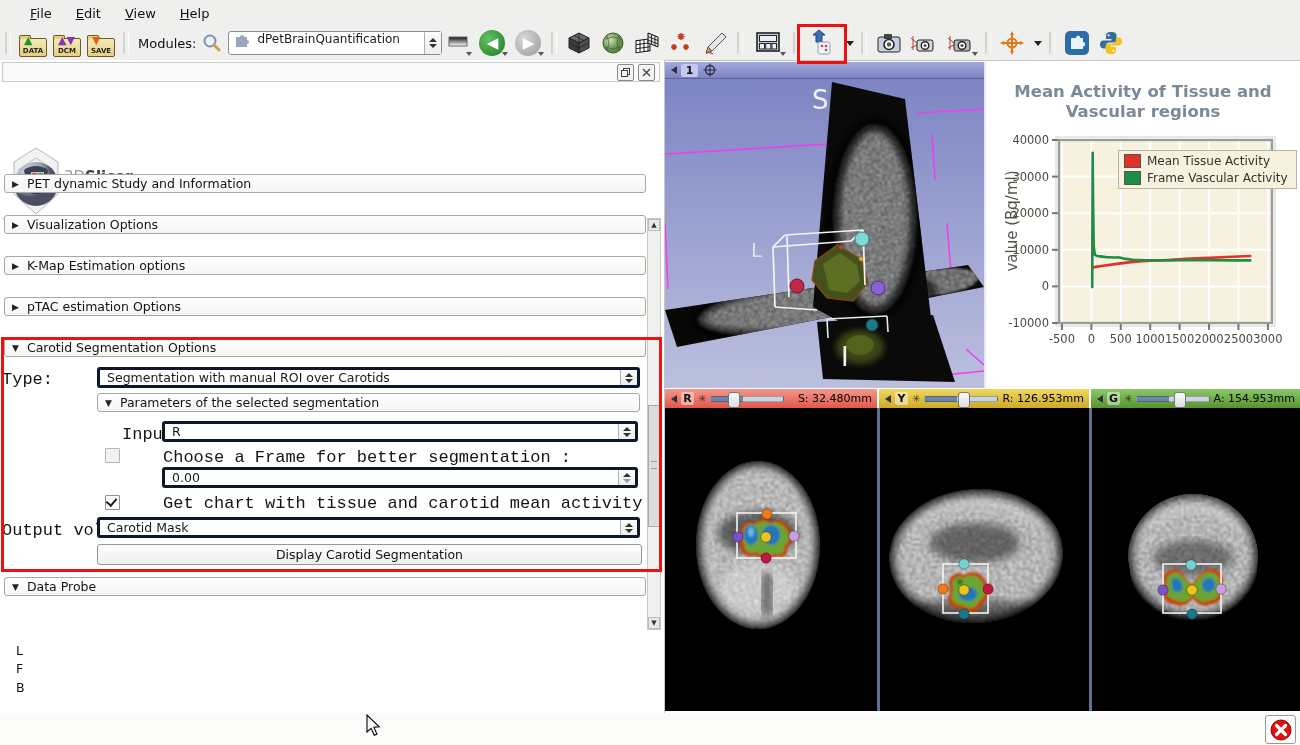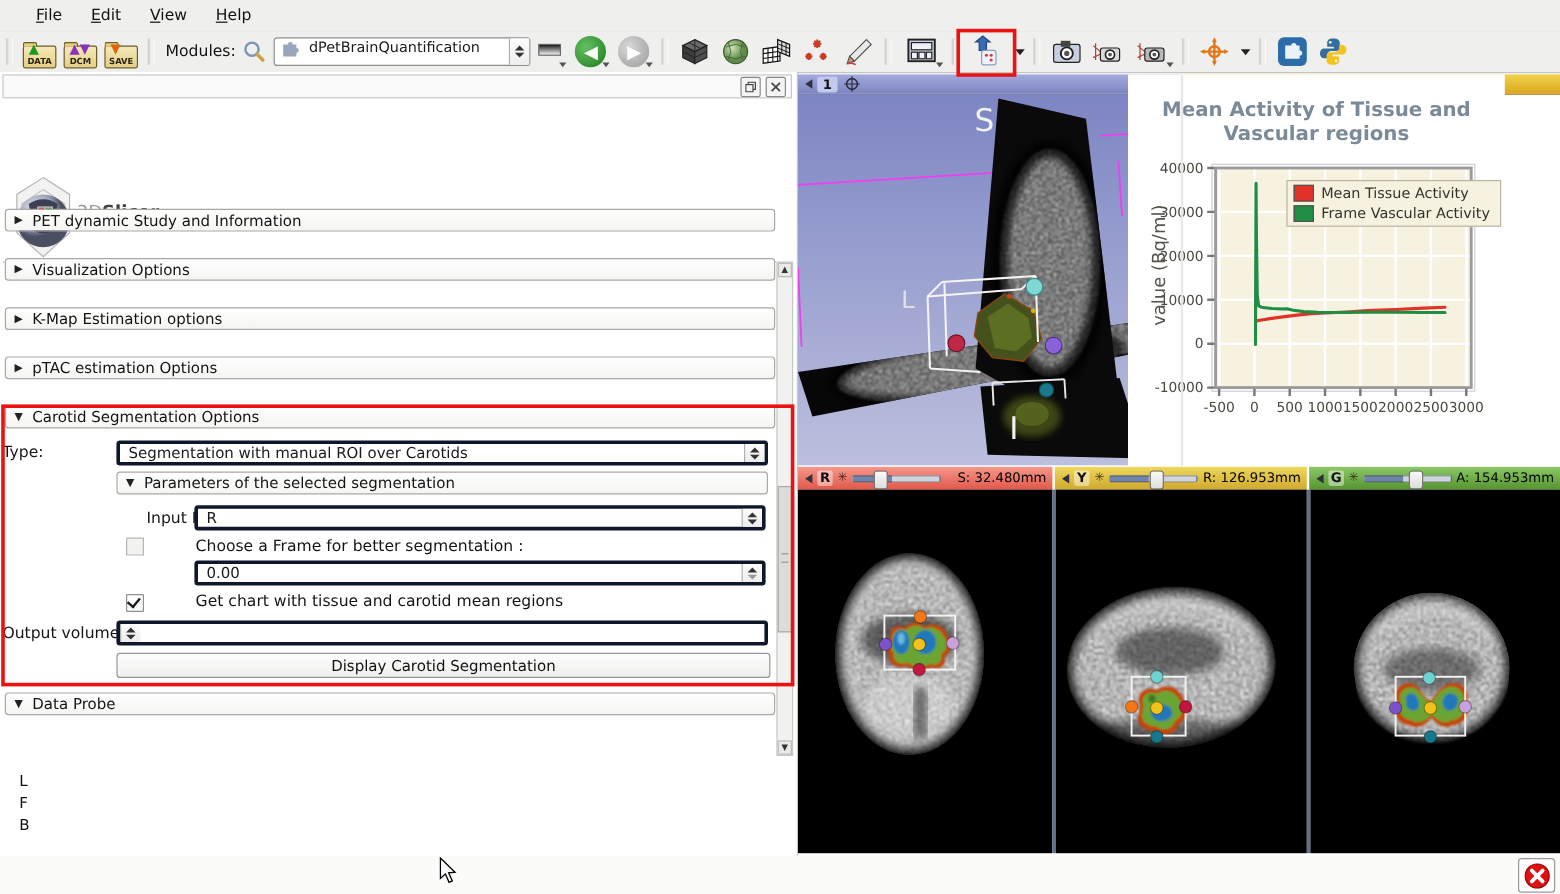--- a/index.html
+++ b/index.html
@@ -24,21 +24,21 @@
   .tri-dn{width:0;height:0;border-left:4px solid transparent;border-right:4px solid transparent;border-top:4px solid #333;}
   .ddarrow{width:0;height:0;border-left:4px solid transparent;border-right:4px solid transparent;border-top:5px solid #222;margin-left:3px;}
   .mini-dd{position:absolute;right:1px;bottom:1px;width:0;height:0;border-left:3px solid transparent;border-right:3px solid transparent;border-top:4px solid #555;}
   .navbtn{position:relative;width:26px;height:26px;border-radius:13px;display:flex;align-items:center;justify-content:center;color:#fff;font-weight:bold;font-size:15px;}
   
   #leftpanel{position:absolute;left:0;top:60px;width:664px;height:653px;background:#ffffff;border-right:1px solid #c8c8c4;}
   #docktitle{position:absolute;left:2px;top:2px;width:658px;height:20px;background:#fafafa;border:1px solid #c9c9c5;display:flex;align-items:center;justify-content:flex-end;gap:4px;padding-right:4px;box-sizing:border-box;}
   .dockbtn{width:15px;height:15px;border:1px solid #8a8a8a;border-radius:2px;background:#f4f4f4;display:flex;align-items:center;justify-content:center;font-size:9px;color:#333;}
   .sec{position:absolute;left:4px;width:642px;height:19px;border:1px solid #a8a8a4;border-radius:3px;background:linear-gradient(#fefefe,#f5f5f3);display:flex;align-items:center;padding-left:7px;box-sizing:border-box;font-size:12.5px;color:#141414;}
   .sec .tri{font-size:9px;margin-right:8px;color:#222;}
-  .label{position:absolute;font-size:13px;color:#141414;}
+  .label{position:absolute;font-size:17px;color:#141414;font-family:Liberation Mono, monospace;}
   .qcombo{position:absolute;background:#fff;border:3px solid #0f172a;border-radius:3px;height:21px;display:flex;align-items:center;box-sizing:border-box;}
   .qcombo .ctext{flex:1;padding:0 7px;font-size:12.5px;}
   .qbtn{position:absolute;height:21px;border:1px solid #979797;border-radius:3px;background:linear-gradient(#fdfdfd,#efefed);display:flex;align-items:center;justify-content:center;font-size:12.5px;color:#111;box-sizing:border-box;}
   .chk{position:absolute;width:13px;height:13px;border:1px solid #909090;background:#fdfdfd;border-radius:1px;}
   .chk.checked::after{content:"";position:absolute;left:2px;top:0px;width:5px;height:8px;border:solid #1a1a1a;border-width:0 2px 2px 0;transform:rotate(40deg);}
   .chk.unchecked{background:#f2f2f0;border-color:#b5b5b5;}
   #vscroll{position:absolute;left:647px;top:158px;width:14px;height:412px;background:#f1f1ef;border:1px solid #c9c9c5;box-sizing:border-box;}
   .sarrow{position:absolute;left:0;width:12px;height:12px;display:flex;align-items:center;justify-content:center;font-size:7px;color:#333;background:#e9e9e7;border:1px solid #bbb;box-sizing:border-box;}
   #sthumb{position:absolute;left:0px;top:186px;width:12px;height:122px;background:#dcdcda;border:1px solid #a9a9a5;box-sizing:border-box;}
   #sthumb::after{content:"";position:absolute;left:2px;right:2px;top:55px;height:6px;border-top:1px solid #999;border-bottom:1px solid #999;}
@@ -50,21 +50,21 @@
   .vid{min-width:13px;height:13px;border-radius:2px;display:flex;align-items:center;justify-content:center;font-size:11px;font-weight:bold;color:#111;padding:0 2px;}
   .slicebar{position:absolute;height:19px;display:flex;align-items:center;box-sizing:border-box;font-size:11px;}
   .sletter{height:13px;min-width:13px;border-radius:2px;background:rgba(255,255,255,0.45);display:flex;align-items:center;justify-content:center;font-size:11px;font-weight:bold;color:#101010;margin-right:4px;}
   .star{font-size:10px;margin-right:4px;color:rgba(40,20,10,.8);}
   .groove{position:relative;width:72px;height:4px;border-radius:2px;background:linear-gradient(90deg,#6e84a8 0%,#6e84a8 45%,#cdd4dc 45%);border:1px solid rgba(0,0,0,.25);}
   .handle{position:absolute;top:-5px;width:10px;height:14px;background:linear-gradient(#fafafa,#dcdcda);border:1px solid #777;border-radius:3px;}
   .soffset{margin-left:auto;margin-right:5px;font-size:11px;color:#000;}
   .sliceview{position:absolute;top:408px;height:303px;background:#000;overflow:hidden;}
   .vsep{position:absolute;top:408px;width:3px;height:303px;background:#5f6f8f;}
   
-  #chartview{position:absolute;left:940px;top:62px;width:314px;height:374px;background:#fff;overflow:hidden;}
+  #chartview{position:absolute;left:986px;top:62px;width:314px;height:374px;background:#fff;overflow:hidden;}
   #chart-title{position:absolute;left:0;top:20px;width:100%;text-align:center;font-size:16.5px;line-height:20px;font-weight:bold;color:#7b8a99;}
   #chart-legend{position:absolute;left:132px;top:88px;border:1.5px solid #b9b5a2;background:#f7f2df;padding:3px 8px 3px 5px;display:flex;flex-direction:column;gap:3px;z-index:5;}
   .lgrow{display:flex;align-items:center;gap:6px;font-size:12px;color:#33332e;white-space:nowrap;}
   .lgsw{width:15px;height:12px;border:1px solid #555;}
   #chart-ylabel{position:absolute;left:-49px;top:150px;width:150px;text-align:center;font-size:15px;color:#55534a;transform:rotate(-90deg);}
   #statusbar{position:absolute;left:0;top:713px;width:1300px;height:32px;background:#fbfbfa;border-top:1px solid #cccc c8;}
   #errbtn{position:absolute;right:4px;top:2px;width:29px;height:27px;border:1px solid #9a9a9a;border-radius:3px;background:#fdfdfd;display:flex;align-items:center;justify-content:center;}
   text{font-family:"DejaVu Sans","Liberation Sans",sans-serif;}
 </style>
 </head>
@@ -355,24 +355,25 @@
 
   <div class="qcombo" style="left:162px;top:407px;width:476px">
     <div class="ctext">0.00</div>
     <div class="spin">
         <div class="tri-up"></div>
         <div class="tri-dn" style="border-top-color:#999"></div>
       </div>
   </div>
 
   <div class="chk checked" id="chk-chart" style="left:105px;top:435px"></div>
-  <div class="label" style="left:163px;top:434px">Get chart with tissue and carotid mean regions</div>
+  <div class="label" style="left:163px;top:434px">Get chart with tissue and carotid mean activity</div>
 
   <div class="label" style="left:2px;top:461px">Output volume</div>
   <div class="qcombo" style="left:97px;top:457px;width:543px">
+    <div class="ctext">Carotid Mask</div>
     <div class="spin">
         <div class="tri-up"></div>
         <div class="tri-dn"></div>
       </div>
   </div>
 
   <div class="qbtn" style="left:97px;top:484px;width:545px">Display Carotid Segmentation</div>
 
   <div class="abs" style="left:2px;top:510px;width:658px;height:0;border-top:1px solid #d5d5d1"></div>
   <div class="sec" style="top:517px">

